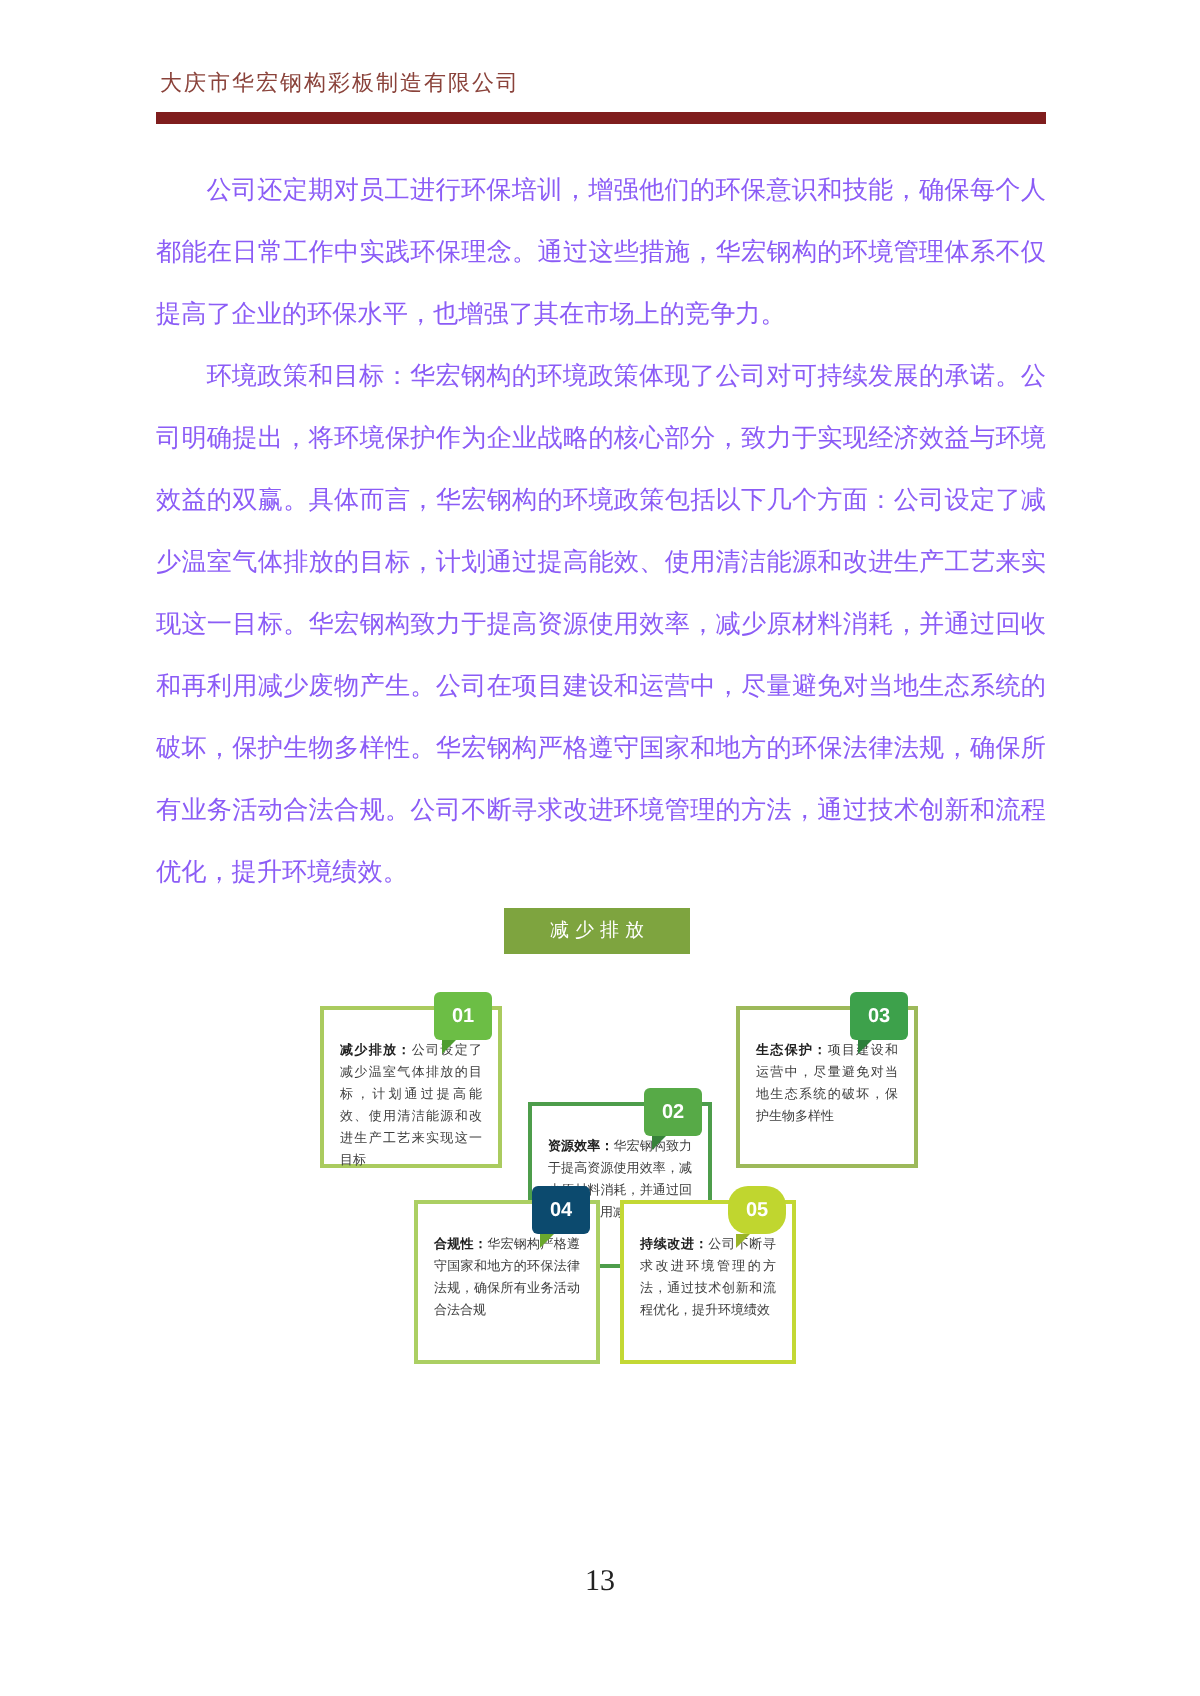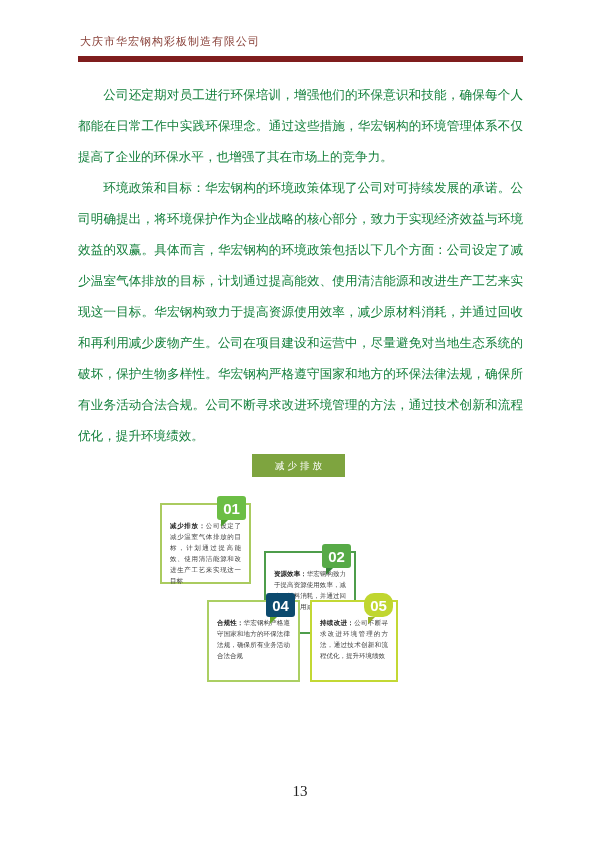--- a/index.html
+++ b/index.html
@@ -26,21 +26,21 @@
     letter-spacing: 1px;
     color: #8a423a;
   }
 
   
   .doc-body {
     position: absolute;
     left: 78px;
     top: 80px;
     width: 445px;
-    color: #15803d;
+    color: #8b5cf6;
     font-size: 12.6px;
     line-height: 31px;
     font-weight: 500;
     text-align: justify;
   }
   .doc-body p { text-indent: 2em; }
 
   
   .diagram-title {
     position: absolute;
@@ -74,21 +74,21 @@
   }
   .pbox .ptext b { color: #1f1f1f; }
   .tag {
     position: absolute;
     top: -9px;
     right: 3px;
     width: 29px;
     height: 24px;
     border-radius: 3px;
     color: #ffffff;
-    font-size: 15px;
+    font-size: 10px;
     font-weight: bold;
     display: flex;
     align-items: center;
     justify-content: center;
   }
   .tag .tail {
     position: absolute;
     top: 100%;
     left: 4px;
     width: 0;
@@ -134,20 +134,27 @@
   </div>
 
   <div class="pbox b1" style="border-color: rgb(77, 157, 75);">
     <div class="tag" style="background-color: rgb(87, 170, 71);">
       <span>02</span>
       <i class="tail" style="border-top-color: rgb(55, 130, 58);"></i>
     </div>
     <p class="ptext"><b>资源效率：</b><span>华宏钢构致力于提高资源使用效率，减少原材料消耗，并通过回收和再利用减少废物产生</span></p>
   </div>
 
+  <div class="pbox b2" style="border-color: rgb(157, 185, 90);">
+    <div class="tag" style="background-color: rgb(61, 161, 75);">
+      <span>03</span>
+      <i class="tail" style="border-top-color: rgb(44, 127, 59);"></i>
+    </div>
+    <p class="ptext"><b>生态保护：</b><span>项目建设和运营中，尽量避免对当地生态系统的破坏，保护生物多样性</span></p>
+  </div>
 
   <div class="pbox b3" style="border-color: rgb(171, 207, 99);">
     <div class="tag" style="background-color: #0c4a6e;">
       <span>04</span>
       <i class="tail" style="border-top-color: rgb(106, 168, 44);"></i>
     </div>
     <p class="ptext"><b>合规性：</b><span>华宏钢构严格遵守国家和地方的环保法律法规，确保所有业务活动合法合规</span></p>
   </div>
 
   <div class="pbox b4" style="border-color: rgb(195, 216, 52);">

